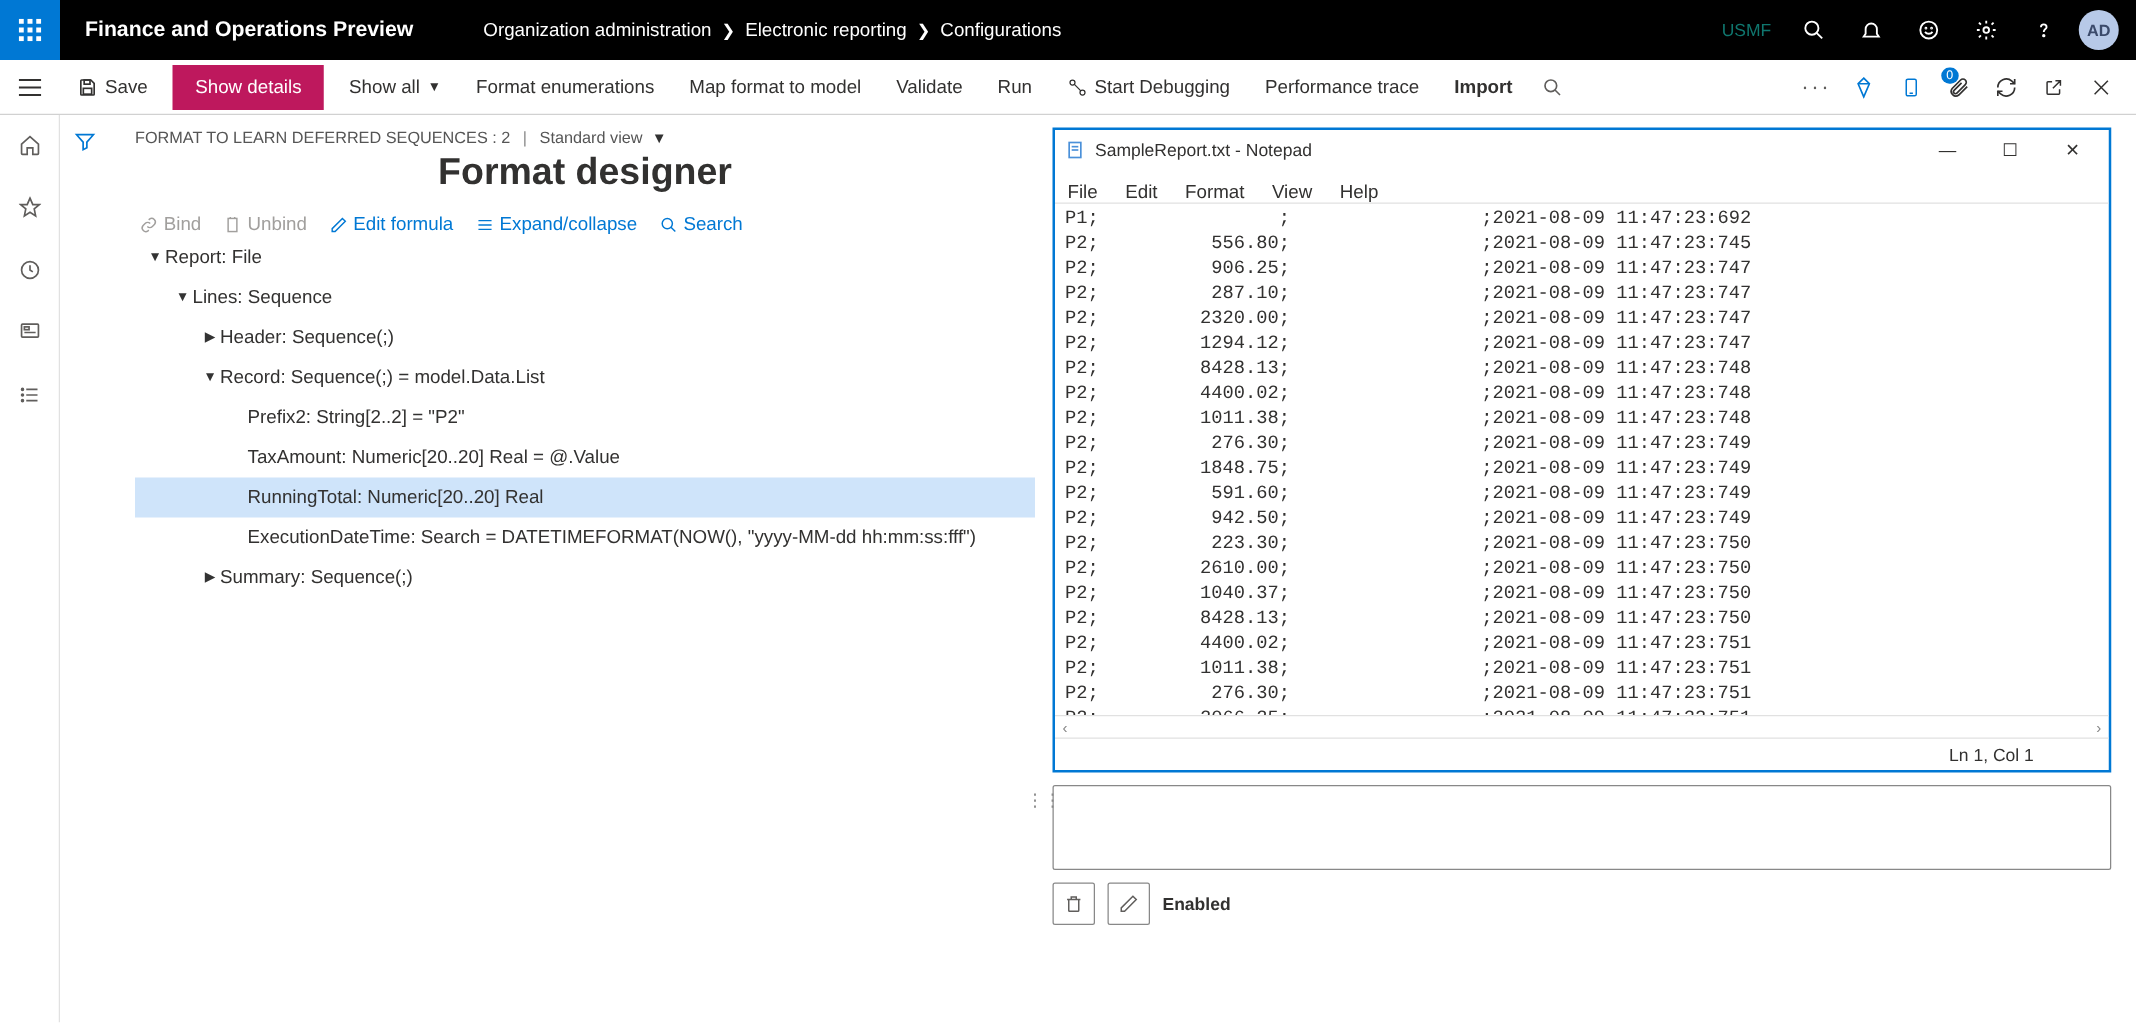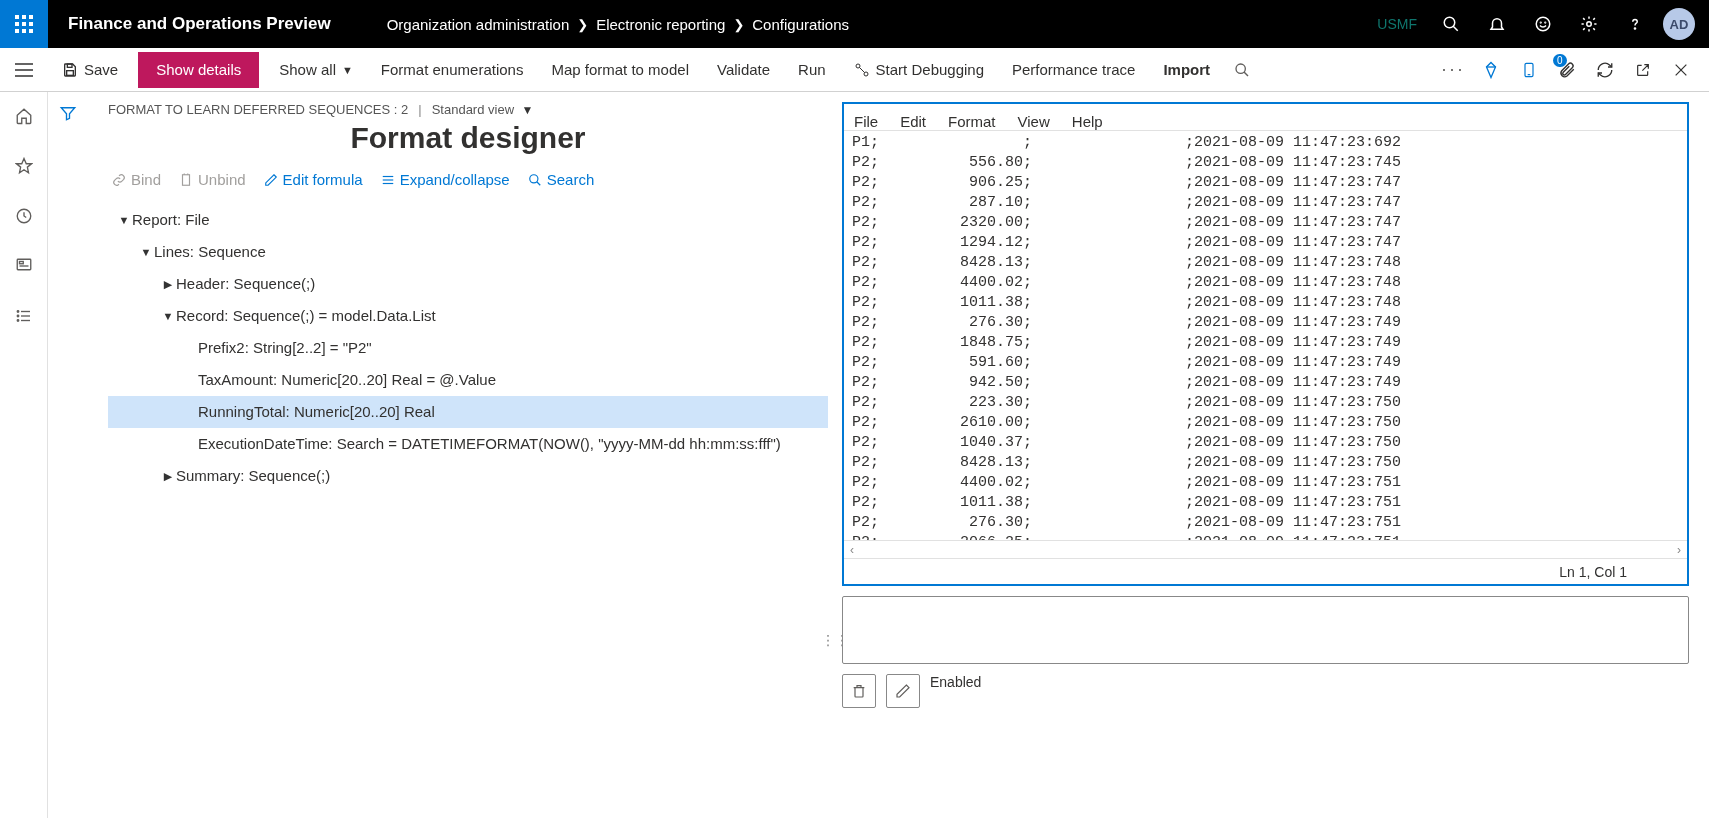--- a/index.html
+++ b/index.html
@@ -36,21 +36,21 @@
 .filtercol { width: 40px; display:flex; justify-content:center; padding-top:12px;}
 .filtercol .filtericon { color:#0078d4; cursor:pointer; }
 
 .main { flex:1; display:flex; padding-top: 10px; }
 
 .leftpane { width: 740px; padding-left: 20px; }
 .crumbline { font-size: 13px; color: #555; display:flex; align-items:center; gap:10px; margin-bottom:4px;}
 .crumbline .sep2 { color:#888;}
 .crumbline .chevd { font-size:12px; margin-left:4px; color:#333;}
 .pagetitle { font-size: 30px; font-weight:600; margin-bottom:16px;text-align:center;}
-.subtoolbar { display:flex; gap:18px; color:#595959; font-size:15px; margin-bottom:16px; padding-left:4px;}
+.subtoolbar { display:flex; gap:18px; color:#595959; font-size:15px; margin-bottom:2px; padding-left:4px;}
 .subtoolbar .sbtn { display:flex; align-items:center; gap:5px; cursor:pointer;}
 .subtoolbar .sbtn.disabled { color:#a19f9d; }
 .subtoolbar .sbtn.blue { color:#0078d4;}
 
 
 .tree { font-size: 15px; line-height: 30px; }
 .tree .row { display:flex; align-items:center; white-space:nowrap; padding:1px 0; cursor:pointer;}
 .tree .caret { width:16px; text-align:center; font-size:11px; color:#333; display:inline-block;}
 .tree .nocaret { width:16px; display:inline-block;}
 .tree .row.selected { background:#cfe4fa; }
@@ -66,21 +66,21 @@
 .np-titlebar { height: 32px; display:flex; align-items:center; padding:0 8px; gap:8px;}
 .np-title { flex:1; font-size:14px;}
 .np-ctrl { width: 42px; text-align:center; font-size:14px; cursor:pointer;}
 .np-menubar { height:26px; display:flex; gap:22px; padding:0 10px; align-items:flex-end; font-size:15px;}
 .np-menubar span { cursor:pointer; }
 .np-content { font-family: Consolas, 'Courier New', monospace; font-size: 15px; padding: 2px 8px; white-space: pre; overflow:auto; height: 410px; line-height:20px; border-top:1px solid #e1e1e1;}
 .np-scrollh { height: 18px; border-top:1px solid #e1e1e1; display:flex; justify-content:space-between; padding:0 6px; color:#888; font-size:12px; align-items:center;}
 .np-status { height: 26px; border-top:1px solid #e1e1e1; display:flex; align-items:center; justify-content:flex-end; padding:0 60px; font-size:14px;}
 
 .emptybox { border:1px solid #888; height:68px; border-radius:2px;}
-.enabledrow { display:flex; gap:10px; align-items:flex-start;}
+.enabledrow { display:flex; gap:10px; align-items:center;font-weight:bold;}
 .sqbtn { width:34px; height:34px; border:1px solid #888; border-radius:2px; display:flex; align-items:center; justify-content:center; cursor:pointer;}
 
 svg { display:block; }
 </style>
 </head>
 <body>
 
 <div class="navbar">
   <div class="waffle">
     <svg width="18" height="18" viewBox="0 0 18 18">
@@ -368,20 +368,31 @@
             <span class="caret">▶</span>
             <span>Summary: Sequence(;)</span>
           </div>
       </div>
     </div>
 
     <div class="resizer">⋮⋮</div>
 
     <div class="rightpane">
       <div class="notepad">
+        <div class="np-titlebar">
+          <svg width="16" height="16" viewBox="0 0 24 24" fill="none" stroke="#4a90d9" stroke-width="2">
+              <rect x="5" y="3" width="14" height="18"></rect>
+              <line x1="8" y1="8" x2="16" y2="8"></line>
+              <line x1="8" y1="12" x2="16" y2="12"></line>
+            </svg>
+          <span class="np-title">SampleReport.txt - Notepad</span>
+          <div class="np-ctrl">—</div>
+          <div class="np-ctrl">☐</div>
+          <div class="np-ctrl">✕</div>
+        </div>
         <div class="np-menubar">
           <span>File</span>
           <span>Edit</span>
           <span>Format</span>
           <span>View</span>
           <span>Help</span>
         </div>
         <div class="np-content" id="np-content">P1;                ;                 ;2021-08-09 11:47:23:692
 P2;          556.80;                 ;2021-08-09 11:47:23:745
 P2;          906.25;                 ;2021-08-09 11:47:23:747

